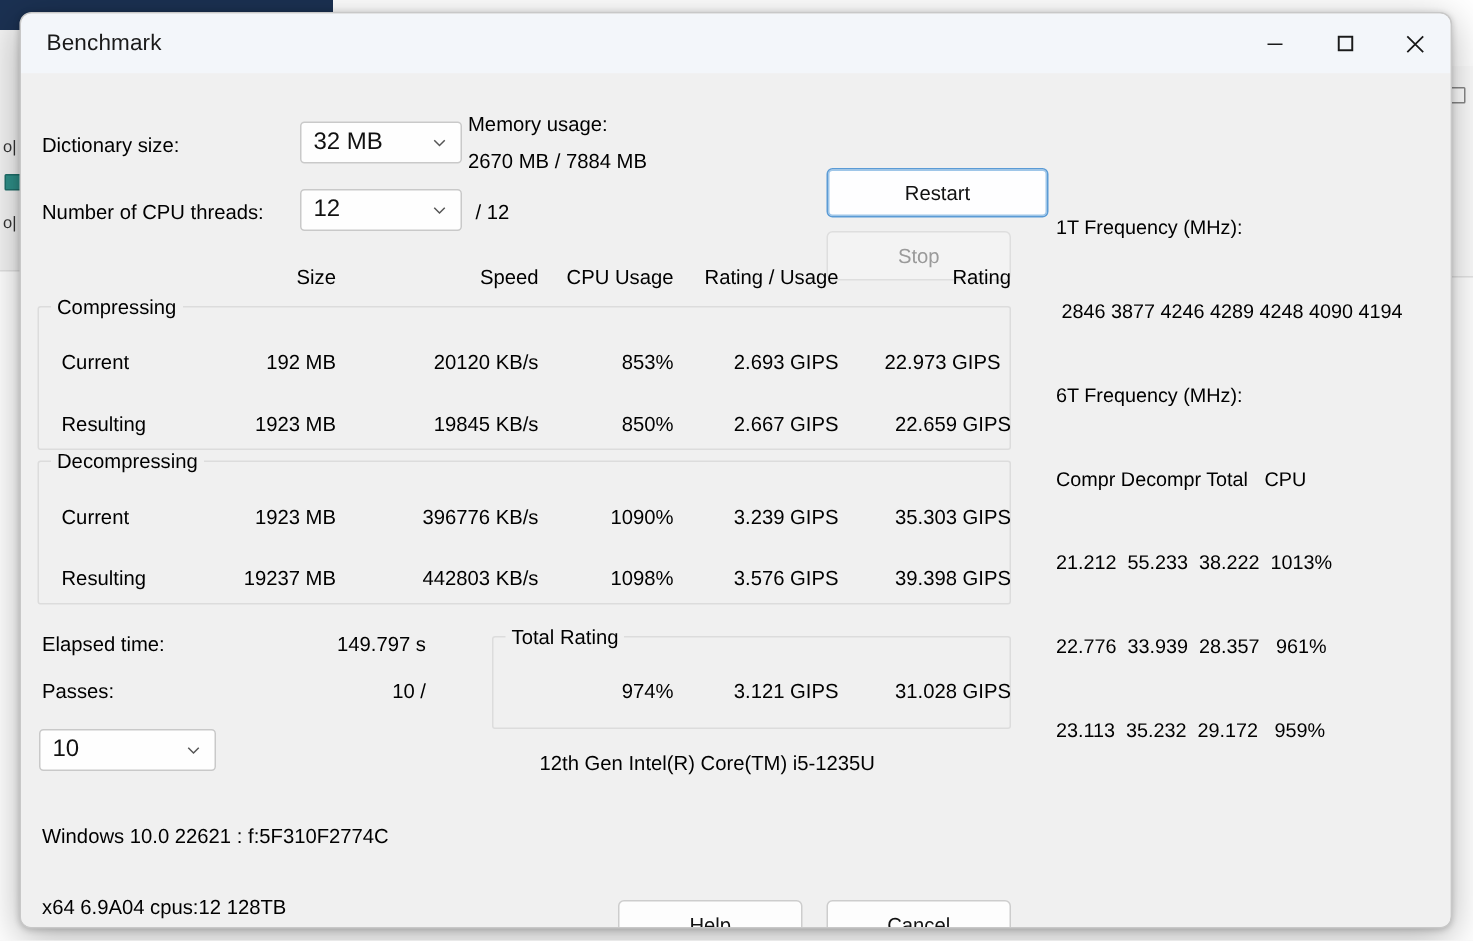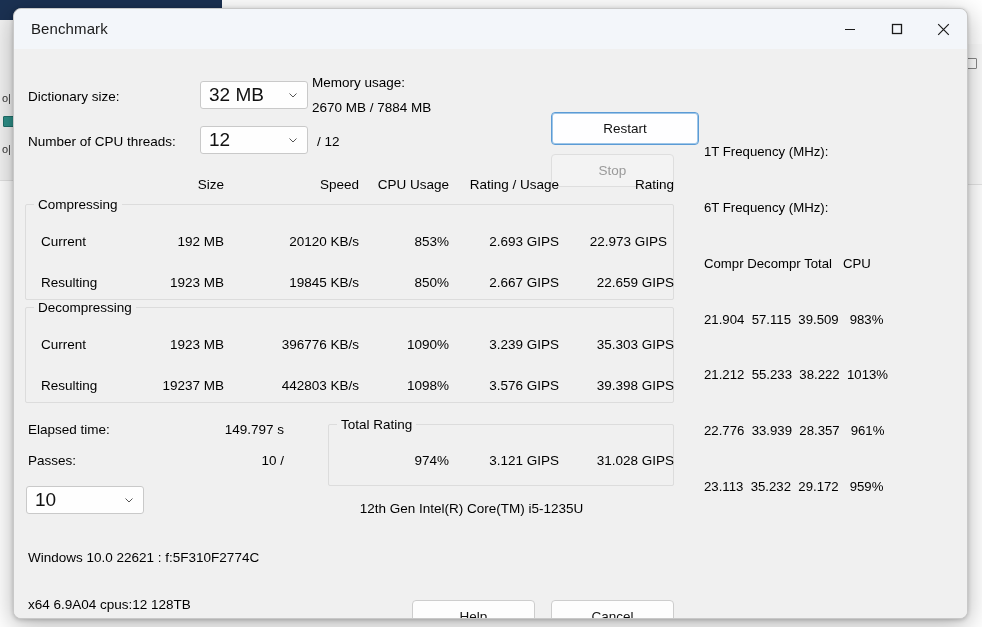--- a/index.html
+++ b/index.html
@@ -130,21 +130,21 @@
     position: absolute;
     background: #fefefe;
     border: 1px solid #c9c9c9;
     border-radius: 3px;
     box-sizing: border-box;
     display: flex;
     align-items: center;
     padding-left: 8px;
   }
   .combo .cval {
-    font-size: 19px;
+    font-size: 16px;
     color: #111;
   }
   .combo .carrow {
     position: absolute;
     right: 9px;
     width: 10px; height: 10px;
   }
 
   
   .btn {
@@ -348,23 +348,23 @@
     <div class="footer-txt" style="left:255px; top:452px; width:405px; text-align:center;">12th Gen Intel(R) Core(TM) i5-1235U</div>
 
     <div class="footer-txt" style="left:14px; top:501px;">Windows 10.0 22621 :  f:5F310F2774C</div>
     <div class="footer-txt" style="left:14px; top:548px;">x64 6.9A04 cpus:12 128TB</div>
 
     <div class="btn" style="left:398px; top:551px; width:123px; height:33px;">Help</div>
     <div class="btn" style="left:537px; top:551px; width:123px; height:33px;">Cancel</div>
 
     <div id="logpanel">
       <div class="log-line">1T Frequency (MHz):</div>
+      <div class="log-line"> 2846 3877 4246 4289 4248 4090 4194</div>
       <div class="log-line">6T Frequency (MHz):</div>
       <div class="log-line">Compr Decompr Total   CPU</div>
-      <div class="log-line">21.904  57.115  39.509   983%</div>
       <div class="log-line">21.212  55.233  38.222  1013%</div>
       <div class="log-line">22.776  33.939  28.357   961%</div>
       <div class="log-line">23.113  35.232  29.172   959%</div>
       
       
       
       
       
       
       

